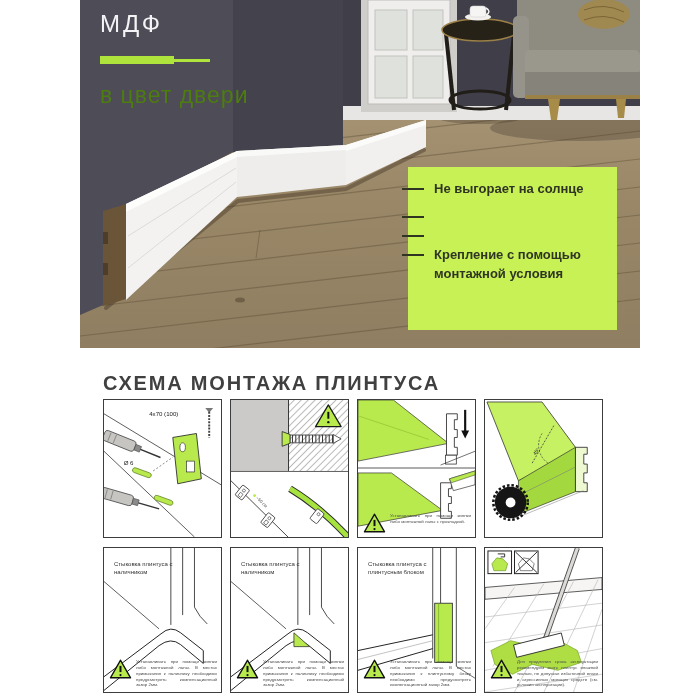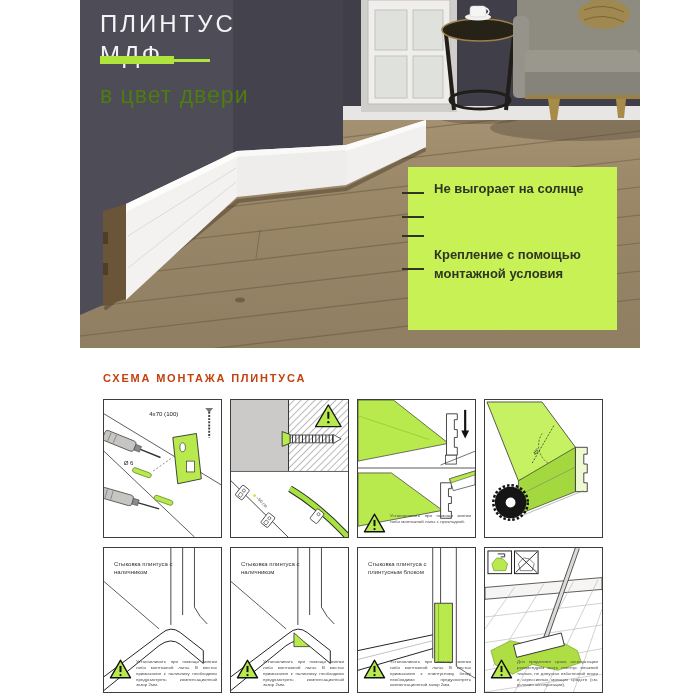--- a/index.html
+++ b/index.html
@@ -12,26 +12,26 @@
               letter-spacing:3px;line-height:31px;font-weight:400;}
   .hero-rule{position:absolute;left:100px;top:56px;display:flex;align-items:center;}
   .hero-rule .thick{width:74px;height:8px;background:#aee43c;}
   .hero-rule .thin{width:36px;height:3px;background:#aee43c;}
   .hero-sub{position:absolute;left:100px;top:82px;color:#4d7c0f;font-size:23px;
             letter-spacing:1px;font-weight:400;}
   
   .features{position:absolute;left:408px;top:167px;width:209px;height:163px;
             background:#c8f155;padding:13px 14px 0 20px;box-sizing:border-box;
             display:flex;flex-direction:column;gap:9px;overflow:visible;}
-  .feat-row{display:flex;align-items:center;margin-left:-26px;}
+  .feat-row{display:flex;align-items:flex-start;margin-left:-26px;}
   .feat-dash{width:22px;height:2px;background:#2f3522;flex:none;margin:8px 10px 0 0;}
   .feat-label{font-size:13px;font-weight:bold;color:#2f3522;line-height:1.45;width:160px;}
   
-  .scheme-heading{position:absolute;left:103px;top:372px;font-size:11px;font-weight:bold;
-                  letter-spacing:1.8px;color:#c2410c;}
+  .scheme-heading{position:absolute;left:103px;top:372px;font-size:20px;font-weight:bold;
+                  letter-spacing:1.8px;color:#404040;}
   .panel{position:absolute;width:119px;background:#fff;border:1.5px solid #3d3d3d;
          box-sizing:border-box;overflow:hidden;}
   .row1{top:399px;height:139px;} .row2{top:547px;height:146px;}
   .c1{left:103px;} .c2{left:230px;} .c3{left:357px;} .c4{left:484px;}
   .panel svg.draw{position:absolute;left:0;top:0;width:100%;height:100%;}
   .pcap{position:absolute;top:12px;left:10px;width:74px;font-size:6px;line-height:1.35;
         color:#333;z-index:2;}
   .note{position:absolute;left:5px;right:4px;bottom:4px;display:flex;gap:4px;
         align-items:flex-start;z-index:2;}
   .note svg{width:23px;height:20px;flex:none;}
@@ -122,21 +122,20 @@
         <line x1="48" y1="268" x2="156" y2="182" stroke="#dddbd8"></line>
         <polygon points="157,151 266,145 266,185 157,197" fill="#eeedeb"></polygon>
         <polygon points="157,151 266,145 266,150 157,157" fill="#f9f9f8"></polygon>
         <polygon points="266,145 346,120 346,147 266,185" fill="#f1f0ee"></polygon>
         <polygon points="266,145 346,120 346,125 266,151" fill="#fbfbfa"></polygon>
       </g>
     </svg>
   </div>
 
   <div class="hero-title">
-    <div>ПЛИНТУС</div>
     <div>МДФ</div>
   </div>
   <div class="hero-rule">
     <span class="thick"></span>
     <span class="thin"></span>
   </div>
   <div class="hero-sub">в цвет двери</div>
 
   <div class="features">
     <div class="feat-row">

